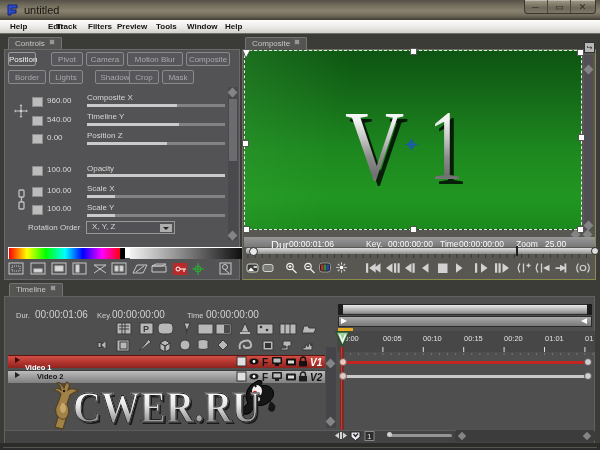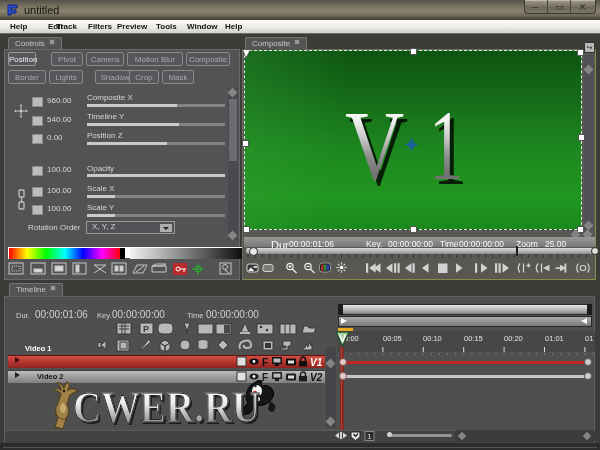--- a/index.html
+++ b/index.html
@@ -362,21 +362,21 @@
       <path d="M145 28 q-2 -6 4 -8 q6 -2 7 3 q1 4 -4 4 q-4 0 -3 -3" fill="none" stroke="#b8b8b8" stroke-width="2"></path>
       <rect x="168" y="20" width="10" height="9" fill="#b8b8b8" stroke="#3a3a3a"></rect>
       <rect x="170" y="22" width="6" height="5" fill="#333"></rect>
       <path d="M188 20 h8 v5 h-3 v4 h-7 v-2 h5 v-2 h-3 Z" fill="#b8b8b8" stroke="#3a3a3a"></path>
       <path d="M208 29 v-3 l2 1 1 -4 2 3 1 -5 2 4 1 -3 v7 Z" fill="#b8b8b8" stroke="#3a3a3a"></path>
     </svg>
 
   <div class="abs" id="v1row"></div>
   <div class="abs" id="v2row"></div>
   <div class="abs" style="left:15px;top:357px;width:0;height:0;border-top:3.5px solid transparent;border-bottom:3.5px solid transparent;border-left:5px solid #3a0c0a;"></div>
-  <div class="abs trktxt" style="left:25px;top:344px;color:#fff;text-align:center;">Video 1</div>
+  <div class="abs trktxt" style="left:25px;top:363px;color:#fff;text-align:center;">Video 1</div>
   <div class="abs" style="left:15px;top:372px;width:0;height:0;border-top:3.5px solid transparent;border-bottom:3.5px solid transparent;border-left:5px solid #222;"></div>
   <div class="abs trktxt" style="left:37px;top:372px;color:#161616;">Video 2</div>
 
   <svg class="abs" style="left:236px;top:356px" width="88" height="12" id="v1icons">
       <rect x="1" y="1" width="9" height="9" fill="#e0e0e0" stroke="#333"></rect>
       <g fill="#111">
         <ellipse cx="18" cy="5.5" rx="4.5" ry="3"></ellipse>
         <circle cx="18" cy="5.5" r="1.4" fill="#fff"></circle>
       </g>
       <text x="26" y="10" font-size="10" font-weight="bold" fill="#111">F</text>

